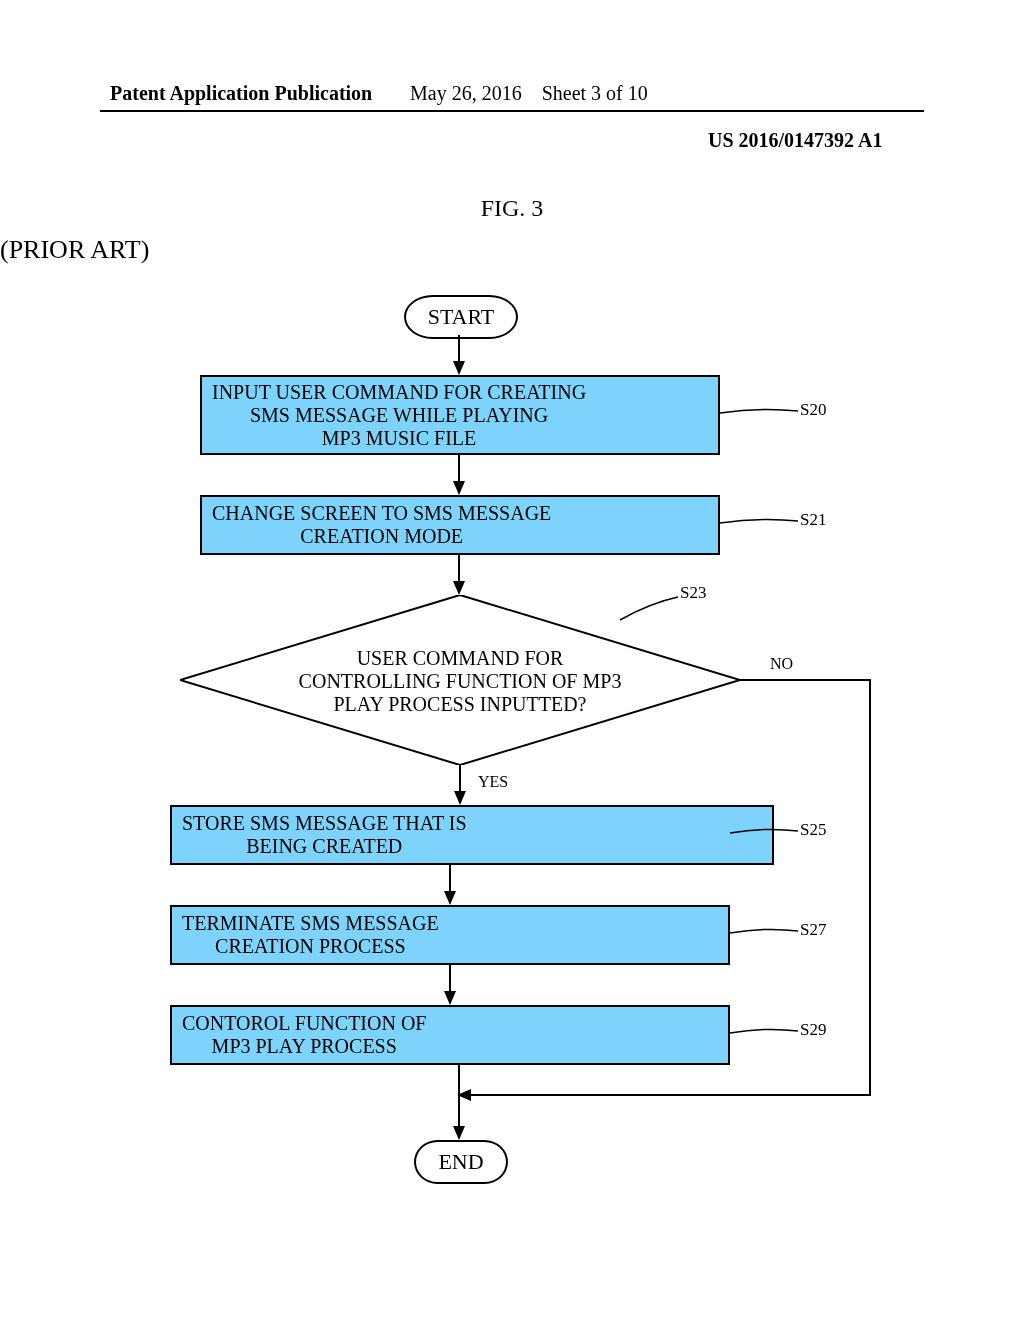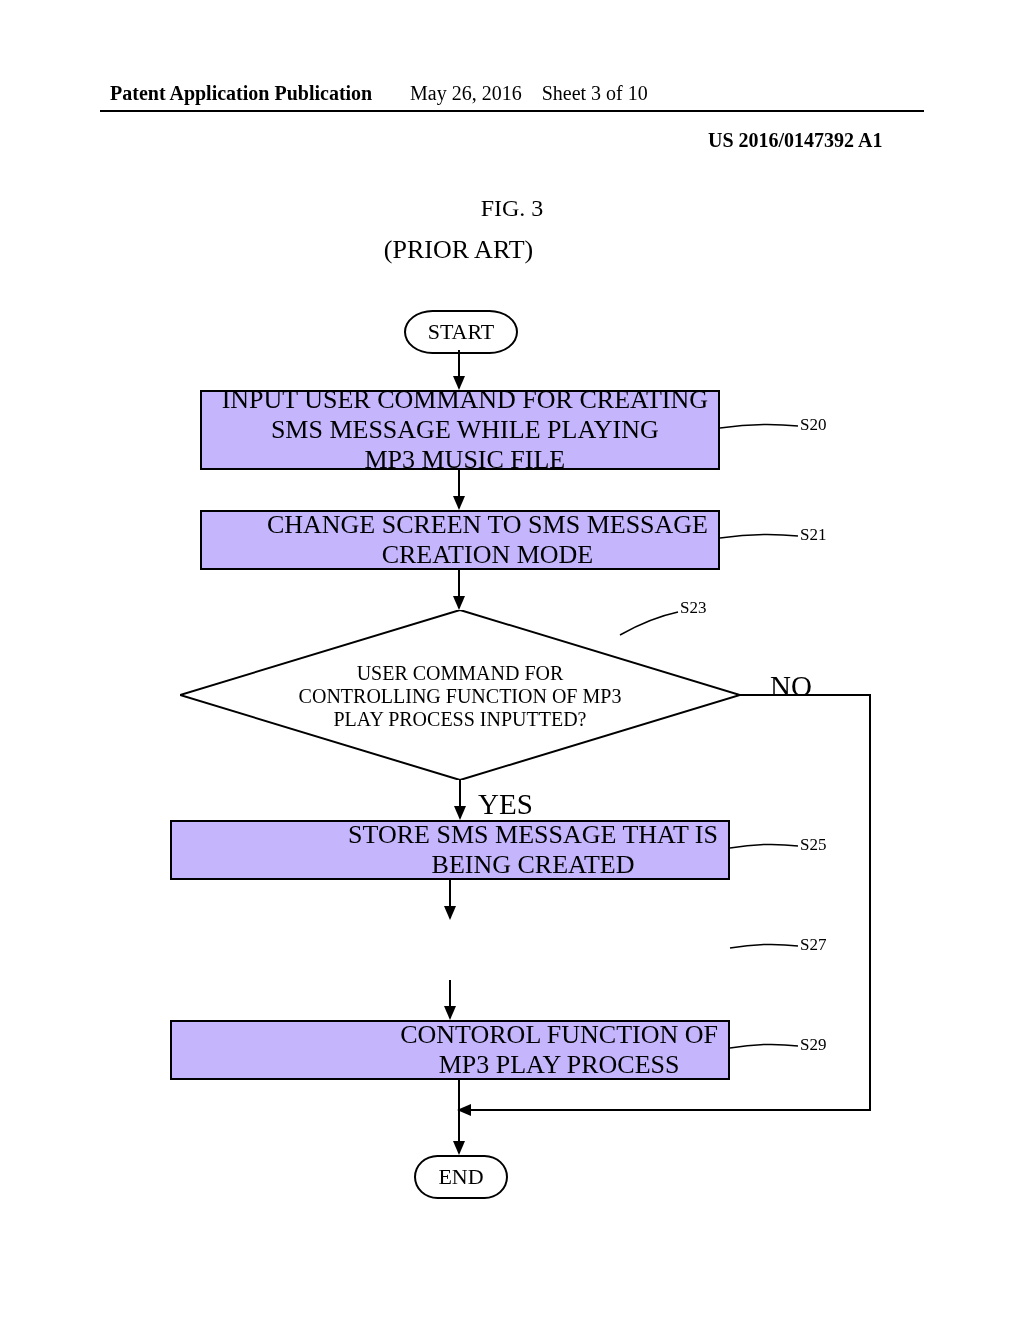--- a/index.html
+++ b/index.html
@@ -29,50 +29,50 @@
   }
   .fig-title {
     position: absolute;
     top: 195px; left: 0; width: 1024px;
     text-align: center;
     font-size: 24px;
   }
   .fig-sub {
     position: absolute;
     top: 235px; left: 0; width: 917px;
-    text-align: center;
+    text-align: left;
     font-size: 26px;
   }
   .canvas {
     position: absolute;
-    top: 300px;
+    top: 285px;
     left: 0;
     width: 1024px;
     height: 1000px;
   }
   
   .term {
     position: absolute;
     border: 2px solid #000;
     border-radius: 50% / 100%;
     text-align: center;
     font-size: 22px;
     background: #fff;
   }
   .term span { display: inline-block; padding: 4px 0; }
   
   .box {
     position: absolute;
     border: 2px solid #000;
-    background: #c4b5fd;
-    text-align: center;
-    font-size: 26px;
+    background: #7dd3fc;
+    text-align: center;
+    font-size: 20px;
     display: flex;
     align-items: center;
-    justify-content: flex-end;
+    justify-content: flex-start;
     padding: 6px 10px;
     box-sizing: border-box;
   }
   
   .diamond-wrap {
     position: absolute;
   }
   .diamond-wrap svg { position:absolute; top:0; left:0; }
   .diamond-text {
     position: absolute;
@@ -80,21 +80,21 @@
     font-size: 20px;
     width: 100%;
   }
   
   .stepnum {
     position: absolute;
     font-size: 17px;
   }
   .arrowlabel {
     position: absolute;
-    font-size: 29px;
+    font-size: 16px;
   }
   
   svg.overlay {
     position: absolute;
     top: 0;
     left: 0;
     width: 1024px;
     height: 1000px;
     pointer-events: none;
   }
@@ -153,26 +153,30 @@
     <div class="diamond-text" style="top:52px;">
       <span style="white-space:pre-line;">USER COMMAND FOR
 CONTROLLING FUNCTION OF MP3
 PLAY PROCESS INPUTTED?</span>
     </div>
   </div>
   <div class="stepnum" style="left:680px; top:298px;">S23</div>
   <div class="arrowlabel" style="left:770px; top:370px;">NO</div>
   <div class="arrowlabel" style="left:478px; top:488px;text-align:center;">YES</div>
 
-  <div class="box" style="left:170px; top:520px; width:560px; height:60px;">
+  <div class="box" style="left:170px; top:520px; width:604px; height:60px;">
     <span style="white-space:pre-line;">STORE SMS MESSAGE THAT IS
 BEING CREATED</span>
   </div>
   <div class="stepnum" style="left:800px; top:535px;">S25</div>
 
+  <div class="box" style="left:170px; top:620px; width:560px; height:60px;">
+    <span style="white-space:pre-line;">TERMINATE SMS MESSAGE
+CREATION PROCESS</span>
+  </div>
   <div class="stepnum" style="left:800px; top:635px;">S27</div>
 
   <div class="box" style="left:170px; top:720px; width:560px; height:60px;">
     <span style="white-space:pre-line;">CONTOROL FUNCTION OF
 MP3 PLAY PROCESS</span>
   </div>
   <div class="stepnum" style="left:800px; top:735px;">S29</div>
 
   <div class="term" style="left:414px; top:855px; width:90px; height:40px; line-height:32px;">
     <span>END</span>

